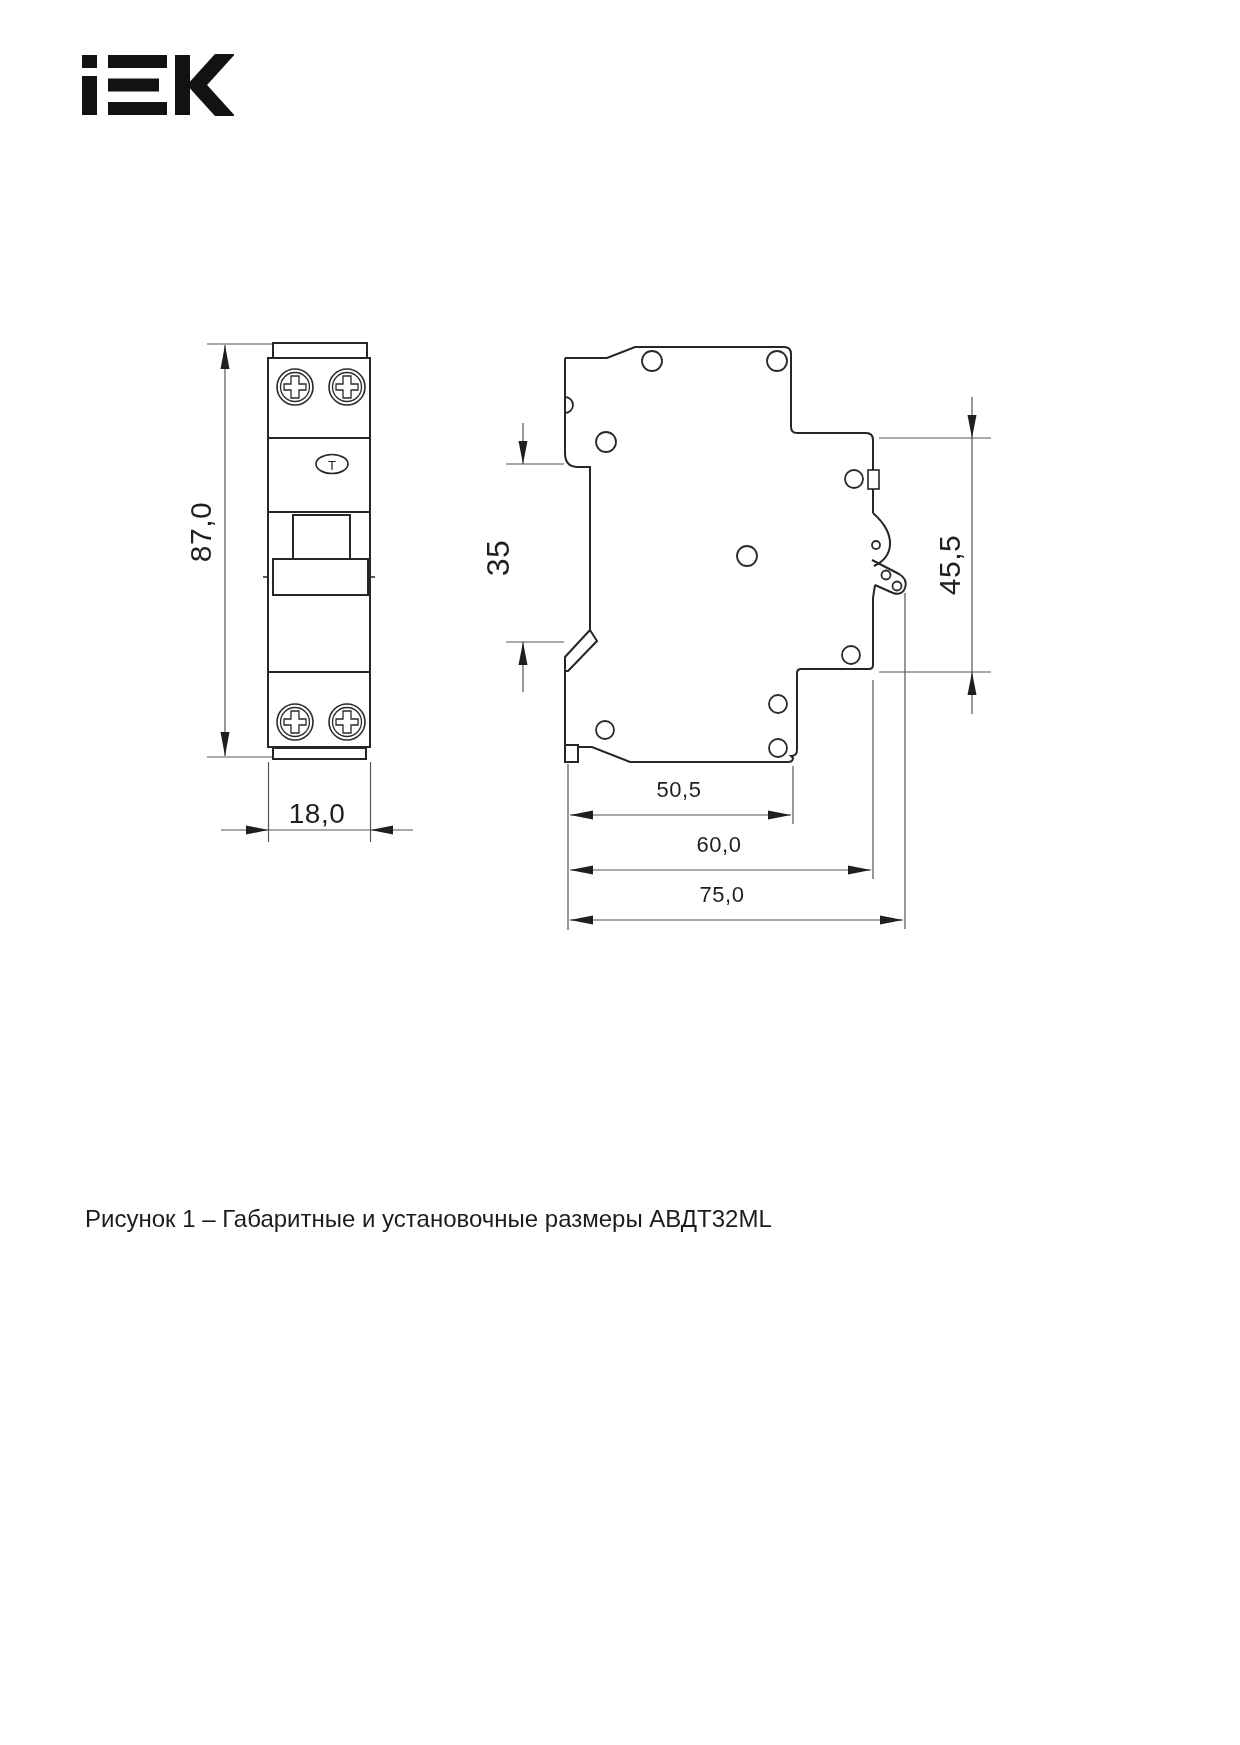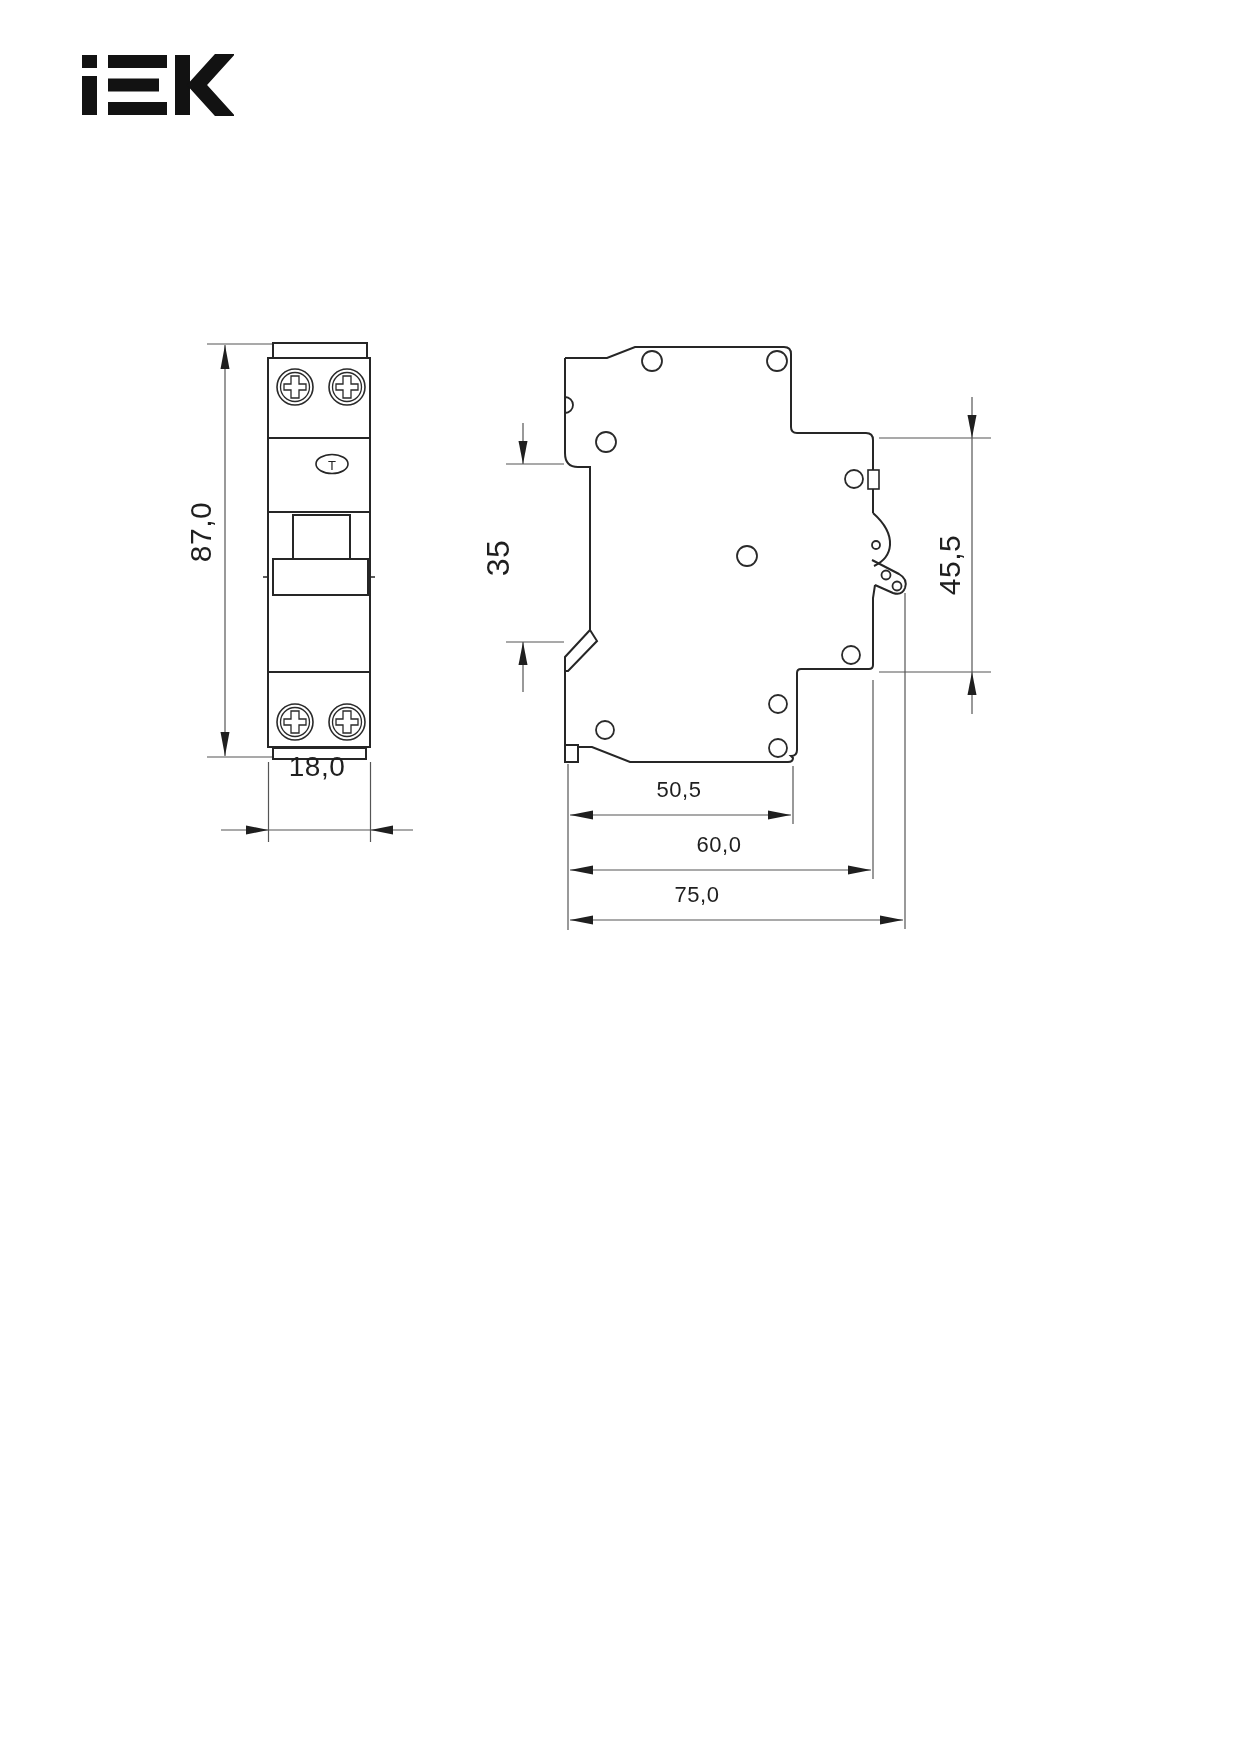--- a/index.html
+++ b/index.html
@@ -172,22 +172,23 @@
 
       <polygon points="570,870 593,865.5 593,874.5"></polygon>
       <polygon points="871,870 848,865.5 848,874.5"></polygon>
 
       <polygon points="570,920 593,915.5 593,924.5"></polygon>
       <polygon points="903,920 880,915.5 880,924.5"></polygon>
     </g>
   </svg>
 
   <div id="label-87" class="dim-label rot" style="left:201px;top:532px;">87,0</div>
-  <div id="label-18" class="dim-label" style="left:317px;top:767px;">18,0</div>
+  <div id="label-18" class="dim-label" style="left:317px;top:814px;">18,0</div>
   <div id="label-35" class="dim-label rot" style="left:498px;top:558px;">35</div>
   <div id="label-45" class="dim-label rot" style="left:950px;top:565px;">45,5</div>
   <div id="label-50" class="dim-label" style="left:679px;top:790px;">50,5</div>
   <div id="label-70" class="dim-label" style="left:719px;top:845px;">60,0</div>
-  <div id="label-75" class="dim-label" style="left:697px;top:895px;text-align:right;">75,0</div>
+  <div id="label-75" class="dim-label" style="left:722px;top:895px;text-align:right;">75,0</div>
   <div id="label-T" style="left:332px;top:465px;">T</div>
 
+  <div id="figure-caption">Рисунок 1 – Габаритные и установочные размеры АВДТ32ML</div>
 
 </div>
 
 </body></html>

